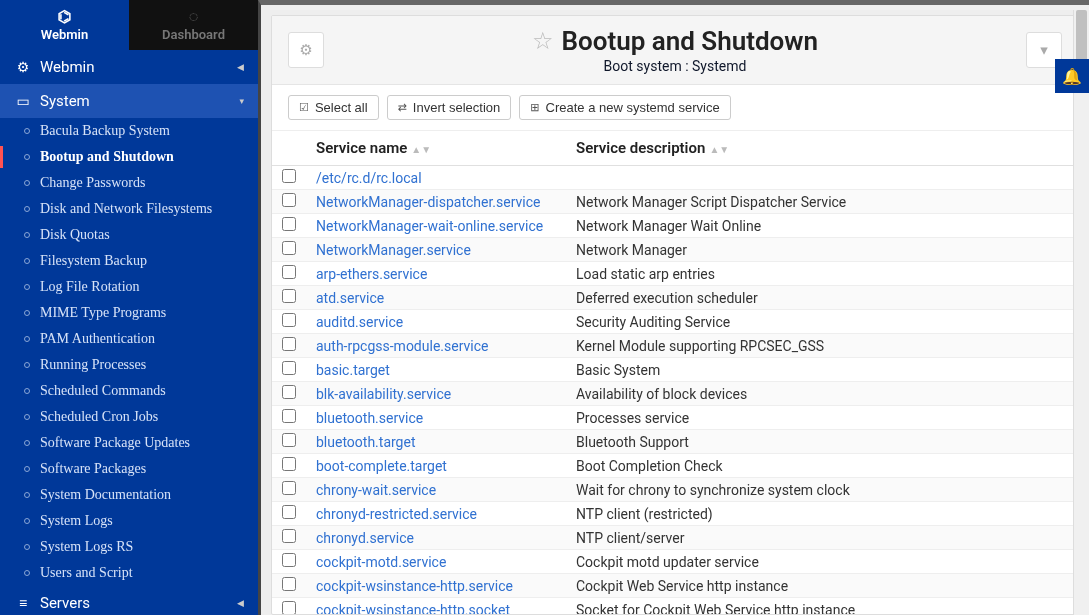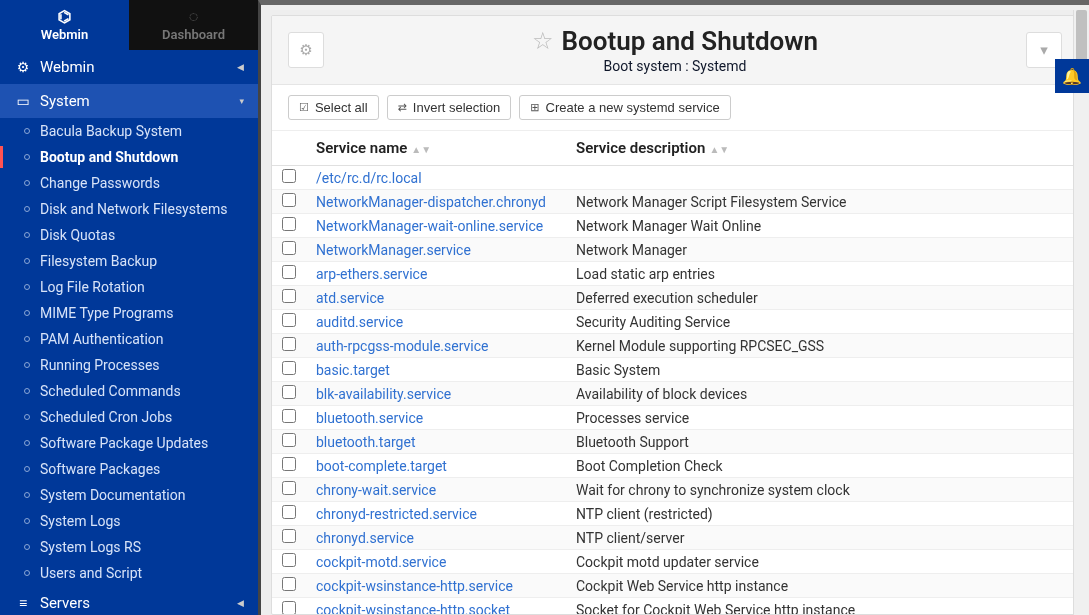--- a/index.html
+++ b/index.html
@@ -14,21 +14,21 @@
 .sidebar-tab.inactive { background: #111; color: #777; }
 .tab-icon { font-size: 16px; line-height: 1; }
 
 .nav { flex: 1; overflow-y: auto; }
 .nav-section { display: flex; align-items: center; padding: 8px 14px; color: #fff; cursor: pointer; font-size: 15px; }
 .nav-section.expanded { background: #1e52b2; }
 .nav-section-icon { width: 18px; display: inline-flex; justify-content: center; margin-right: 8px; font-size: 14px; }
 .nav-section-label { flex: 1; }
 .nav-section-caret { font-size: 9px; color: #ccc; }
 
-.nav-items { background: #003899; }
+.nav-items { background: #003899; font-family: Liberation Serif, serif; }
 .nav-item { display: flex; align-items: center; padding: 5px 10px 5px 24px; color: #d7e3f8; cursor: pointer; font-size: 14px; position: relative; }
 .nav-item.active { color: #fff; font-weight: 700; }
 .nav-item.active::before { content: ""; position: absolute; left: 0; top: 2px; bottom: 2px; width: 3px; background: #ff5252; }
 .nav-item .dot { width: 6px; height: 6px; border: 1px solid #8aa6d6; border-radius: 50%; margin-right: 10px; flex-shrink: 0; }
 
 
 .main { flex: 1; background: #eeeeee; display: flex; flex-direction: column; border-top: 5px solid #666; border-left: 3px solid #444; position: relative; overflow: hidden; }
 .main-inner { margin: 10px 10px 0 10px; background: #fff; border: 1px solid #ddd; border-radius: 2px; flex: 1; display: flex; flex-direction: column; overflow: hidden; }
 .page-header { background: #f5f5f5; padding: 10px 16px; display: flex; align-items: center; border-bottom: 1px solid #e5e5e5; }
 .hdr-btn { width: 36px; height: 36px; background: #fff; border: 1px solid #ddd; border-radius: 3px; display: flex; align-items: center; justify-content: center; color: #aaa; font-size: 15px; }
@@ -214,22 +214,22 @@
             </tr>
           </thead>
           <tbody id="tbody">
               <tr>
                 <td class="chk"><input type="checkbox" style=""></td>
                 <td class="col-name"><a href="#" class="svc-link">/etc/rc.d/rc.local</a></td>
                 <td></td>
               </tr>
               <tr>
                 <td class="chk"><input type="checkbox" style=""></td>
-                <td class="col-name"><a href="#" class="svc-link">NetworkManager-dispatcher.chronyd</a></td>
-                <td>Network Manager Script Filesystem Service</td>
+                <td class="col-name"><a href="#" class="svc-link">NetworkManager-dispatcher.service</a></td>
+                <td>Network Manager Script Dispatcher Service</td>
               </tr>
               <tr>
                 <td class="chk"><input type="checkbox" style=""></td>
                 <td class="col-name"><a href="#" class="svc-link">NetworkManager-wait-online.service</a></td>
                 <td>Network Manager Wait Online</td>
               </tr>
               <tr>
                 <td class="chk"><input type="checkbox" style=""></td>
                 <td class="col-name"><a href="#" class="svc-link">NetworkManager.service</a></td>
                 <td>Network Manager</td>

